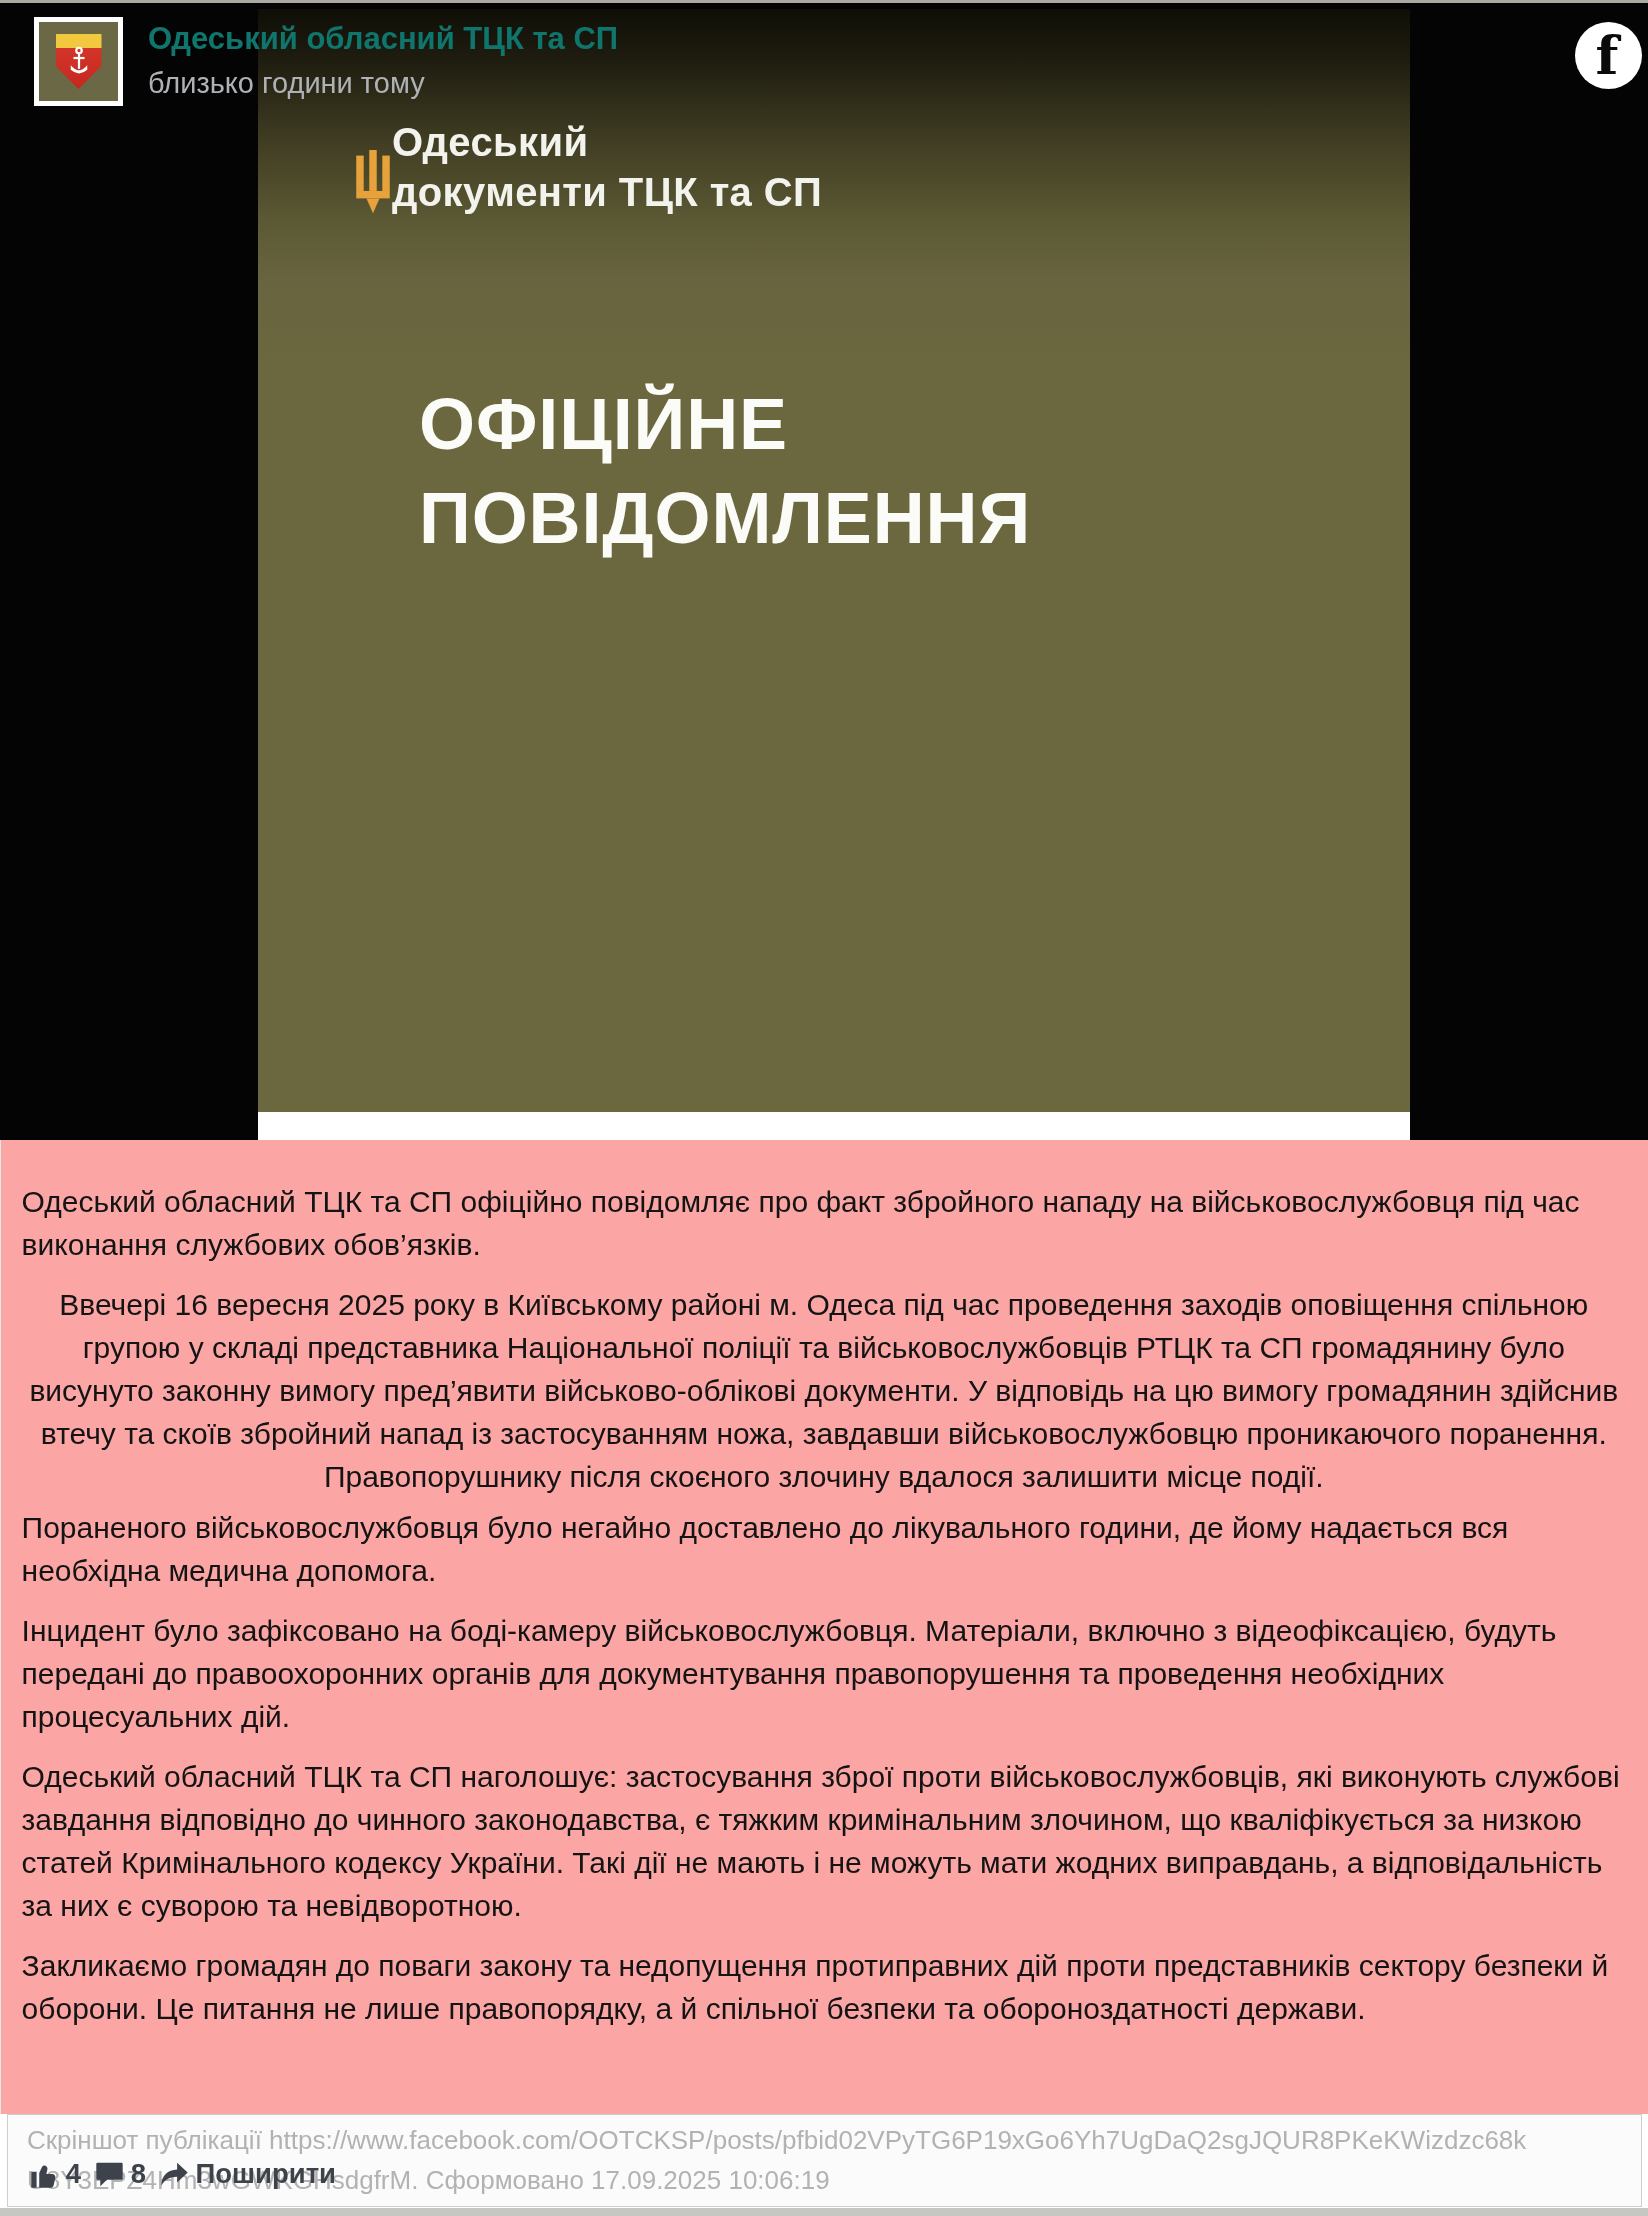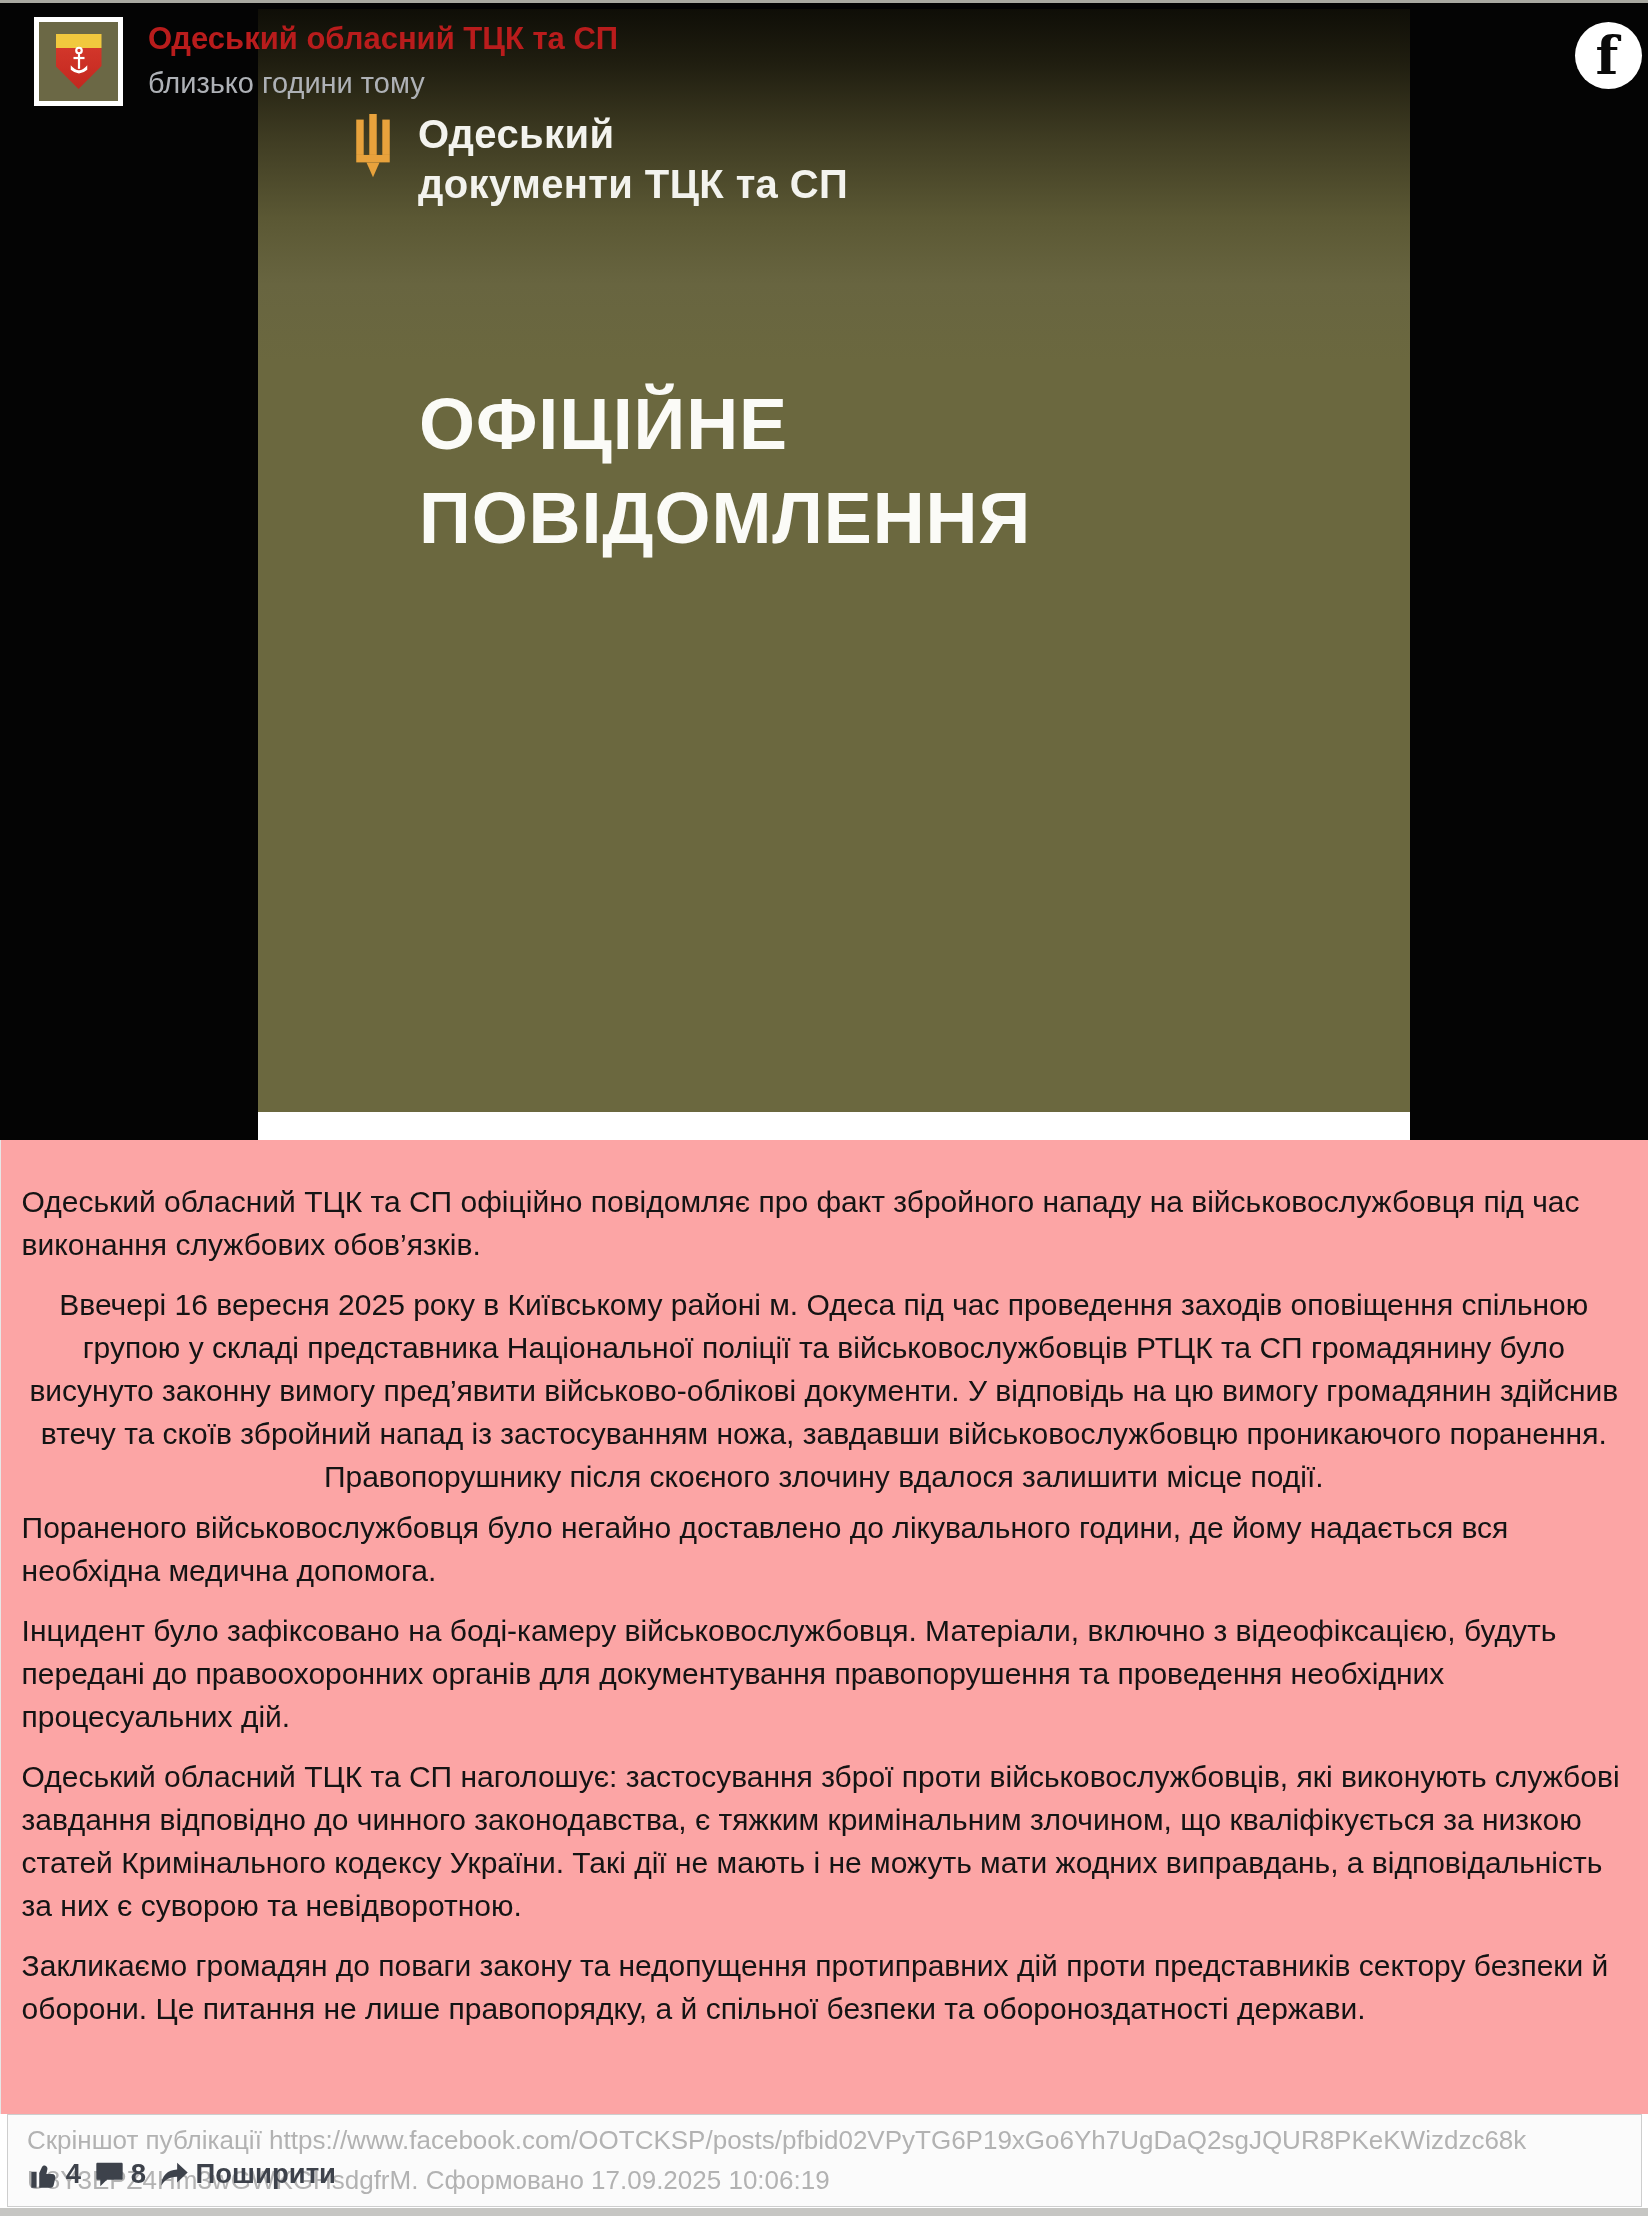--- a/index.html
+++ b/index.html
@@ -8,35 +8,35 @@
 
   
   .top-strip{position:absolute;left:0;top:0;width:100%;height:3.4px;background:#a9a9a1;z-index:6;}
   .dark-section{position:absolute;left:0;top:0;width:1649px;height:1140px;background:#ffffff;}
   .bar-left{position:absolute;left:0;top:0;width:258px;height:1140px;background:#040404;}
   .bar-right{position:absolute;left:1410px;top:0;width:239px;height:1140px;background:#040404;}
   .top-black{position:absolute;left:258px;top:0;width:1152px;height:10.3px;background:#040404;}
 
   .post-image{position:absolute;left:258px;top:8.6px;width:1152px;height:1103px;
       background:linear-gradient(180deg,#0f0e07 0%,#201e10 5%,#403d23 12%,#5b5834 19%,#686540 25%,#6b683f 32%,#6b683f 100%);}
-  .logo-row{position:absolute;left:96px;top:100px;display:flex;align-items:flex-start;gap:26px;}
+  .logo-row{position:absolute;left:96px;top:108px;display:flex;align-items:flex-end;}
   .trident{width:38px;height:67px;margin-top:5.2px;}
   .logo-text{color:#f3f3ee;font-weight:700;font-size:40px;line-height:50px;letter-spacing:0.4px;}
   .image-title{position:absolute;left:161px;top:368px;color:#fbfbf7;font-weight:800;
                font-size:72px;line-height:94px;letter-spacing:0.9px;}
 
   
   .avatar{position:absolute;left:34px;top:17px;width:89px;height:89px;background:#ffffff;
           box-sizing:border-box;padding:5.2px;z-index:5;cursor:pointer;}
   .avatar-bg{width:100%;height:100%;background:#6b6845;display:flex;align-items:center;justify-content:center;}
   .shield{position:relative;width:46px;height:55px;
           background:linear-gradient(180deg,#f1c83e 0%,#f1c83e 26%,#d2362a 26%,#c3271f 100%);
           clip-path:polygon(0 0,100% 0,100% 58%,50% 100%,0 58%);
           display:flex;align-items:center;justify-content:center;}
-  .page-name{position:absolute;left:148px;top:20.6px;color:#b91c1c;font-weight:700;font-size:31px;z-index:5;cursor:pointer;}
+  .page-name{position:absolute;left:148px;top:20.6px;color:#0f766e;font-weight:700;font-size:31px;z-index:5;cursor:pointer;}
   .post-time{position:absolute;left:148px;top:67px;color:#aeb1b6;font-size:29px;z-index:5;text-align:center;}
   .fb-logo{position:absolute;left:1575px;top:22px;width:67px;height:67px;border-radius:50%;
            background:#ffffff;z-index:5;cursor:pointer;}
   .fb-f{position:absolute;left:20.6px;top:1.7px;width:67px;color:#0a0a0a;font-weight:700;font-size:53px;
         font-family:"DejaVu Serif", serif;}
 
   
   .body-section{position:absolute;left:0;top:1140px;width:1649px;height:974px;background:#fca5a5;
                 box-sizing:border-box;border-left:1.7px solid #e6e6e6;border-right:1.7px solid #e6e6e6;
                 padding:40px 22px 0 20.6px;}

